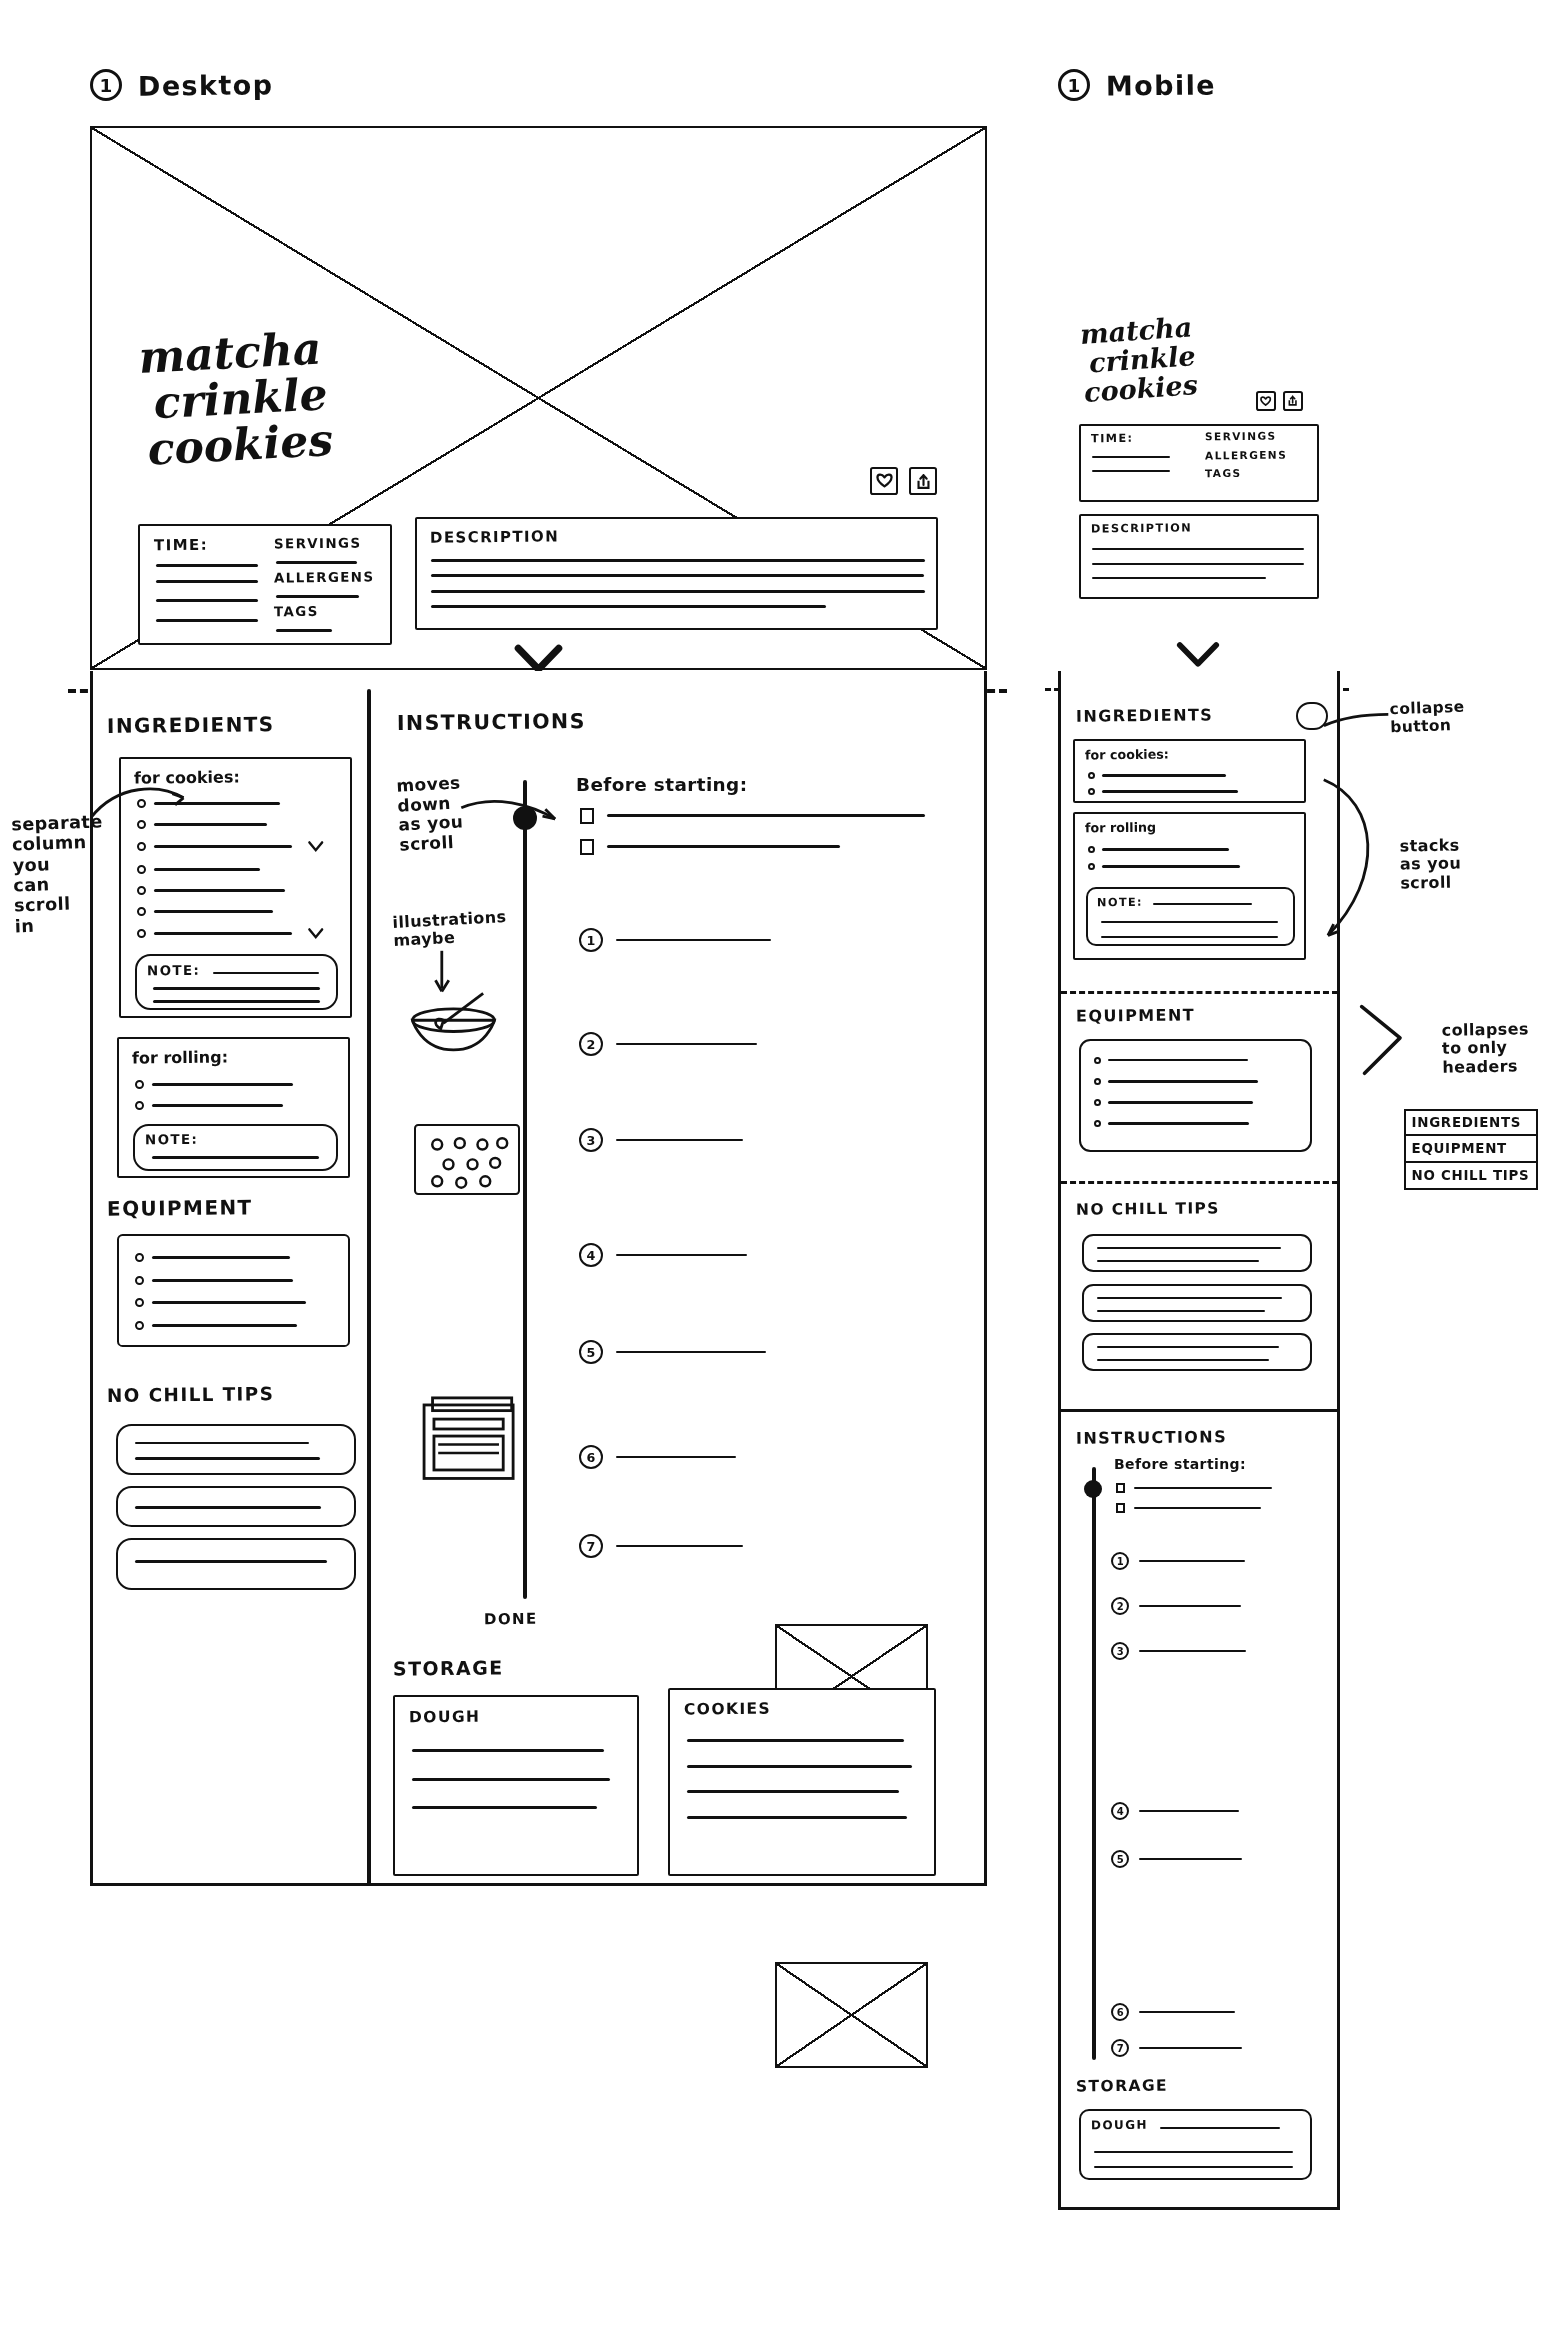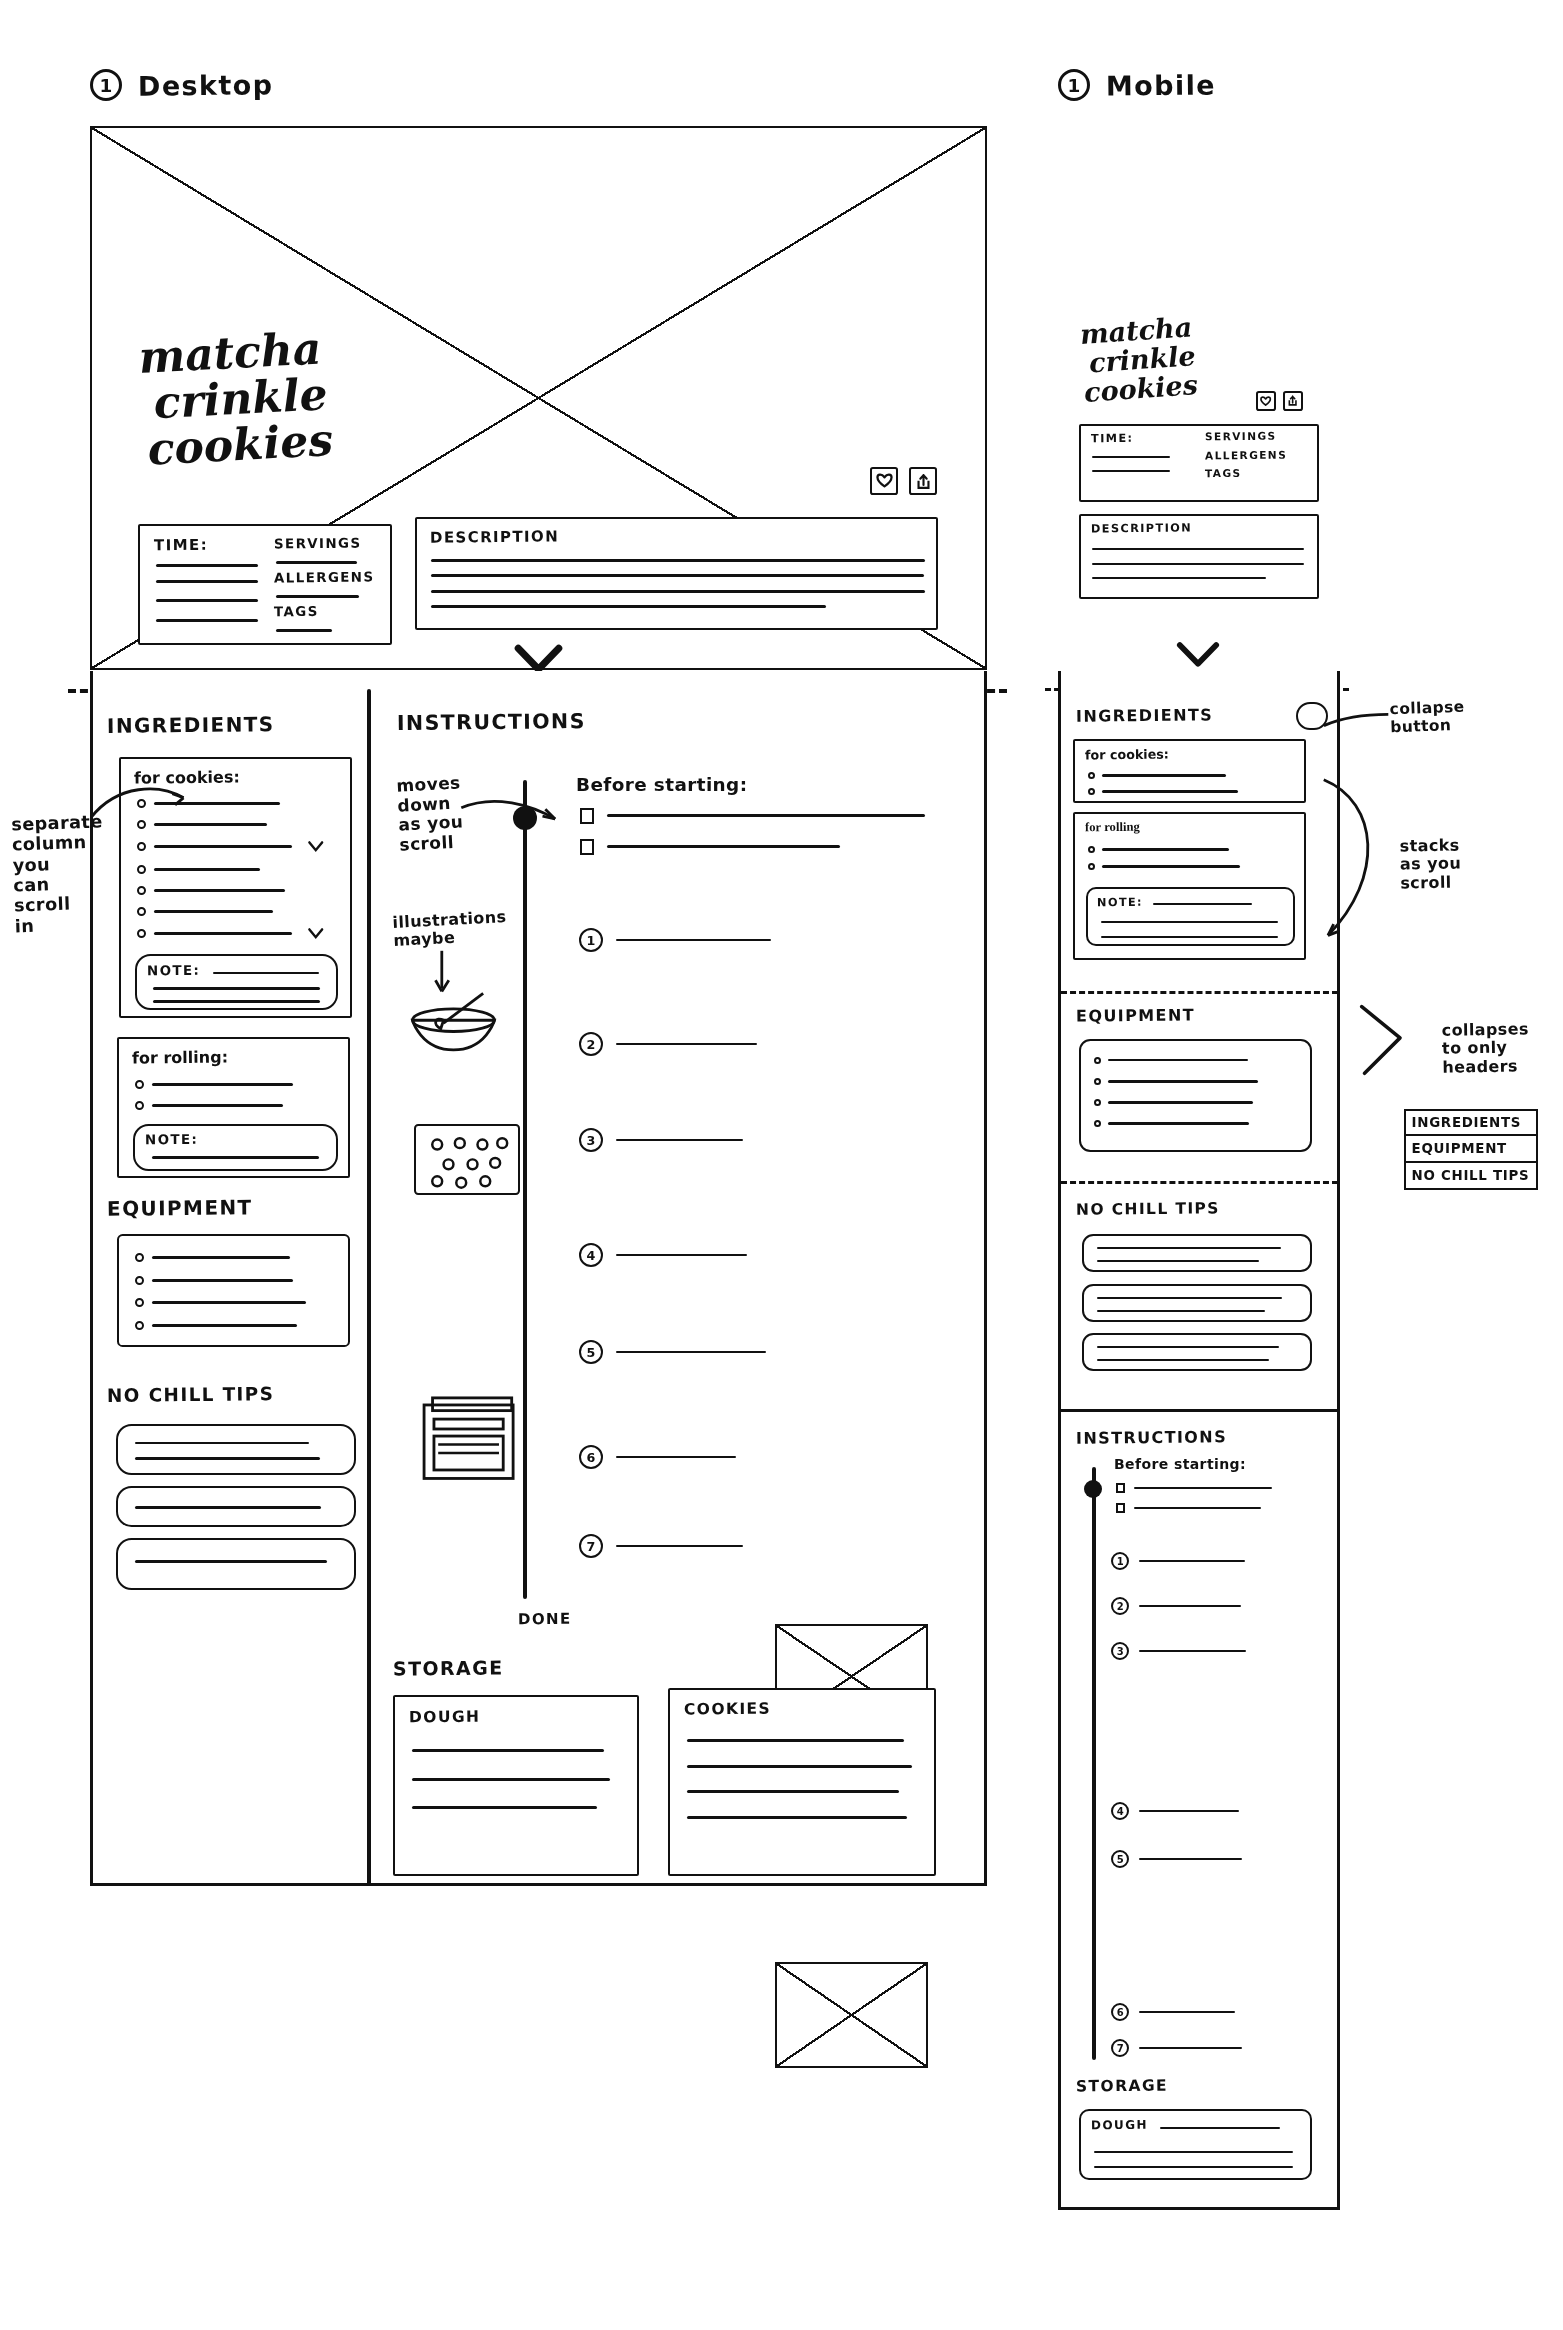--- a/index.html
+++ b/index.html
@@ -251,21 +251,21 @@
 down
 as you
 scroll</div>
   <svg class="abs" style="left:458px;top:791px;" width="113" height="42" viewBox="0 0 160 60">
     <path d="M4 24 C52 4 104 20 138 40" fill="none" stroke="#111" stroke-width="4"></path>
     <path d="M138 40 L120 36 M138 40 L124 26" fill="none" stroke="#111" stroke-width="4"></path>
   </svg>
 
   <div class="abs vline" style="left:523px;top:780px;height:819px;"></div>
   <div class="abs dot" style="left:513px;top:806px;"></div>
-  <div class="abs hand" style="left:518px;top:1610px;font-size:15px;">DONE</div>
+  <div class="abs hand" style="left:484px;top:1610px;font-size:15px;">DONE</div>
 
   <div class="abs note-hand" style="left:576px;top:774px;font-size:18.4px;">Before starting:</div>
   <div class="abs row" style="left:580px;top:808px;gap:12.7px;">
     <div class="chk"></div>
       <div class="sline" style="width:318px;"></div>
   </div>
   <div class="abs row" style="left:580px;top:839px;gap:12.7px;">
     <div class="chk"></div>
       <div class="sline" style="width:233px;"></div>
   </div>
@@ -413,21 +413,21 @@
         <div class="bullet" style="width:7px;height:7px;border-width:2.1px;"></div>
         <div class="sline" style="width:124px;height:2.1px;"></div>
       </div>
     <div class="abs row" style="left:12.7px;top:47px;gap:7px;">
         <div class="bullet" style="width:7px;height:7px;border-width:2.1px;"></div>
         <div class="sline" style="width:136px;height:2.1px;"></div>
       </div>
   </div>
 
   <div class="abs card" style="left:1073px;top:812px;width:233px;height:148px;border-width:2.1px;">
-    <div class="abs hand" style="left:10px;top:5.6px;font-size:12.7px;letter-spacing:0;font-family:Liberation Serif, serif;">for rolling</div>
+    <div class="abs hand" style="left:10px;top:5.6px;font-size:12.7px;letter-spacing:0;">for rolling</div>
     <div class="abs row" style="left:12.7px;top:32px;gap:7px;">
         <div class="bullet" style="width:7px;height:7px;border-width:2.1px;"></div>
         <div class="sline" style="width:127px;height:2.1px;"></div>
       </div>
     <div class="abs row" style="left:12.7px;top:49px;gap:7px;">
         <div class="bullet" style="width:7px;height:7px;border-width:2.1px;"></div>
         <div class="sline" style="width:138px;height:2.1px;"></div>
       </div>
     <div class="abs card-round" style="left:11.3px;top:73px;width:209px;height:59px;border-width:2.1px;border-radius:10px;">
       <div class="abs hand" style="left:8.5px;top:7px;font-size:11.3px;">NOTE:</div>

